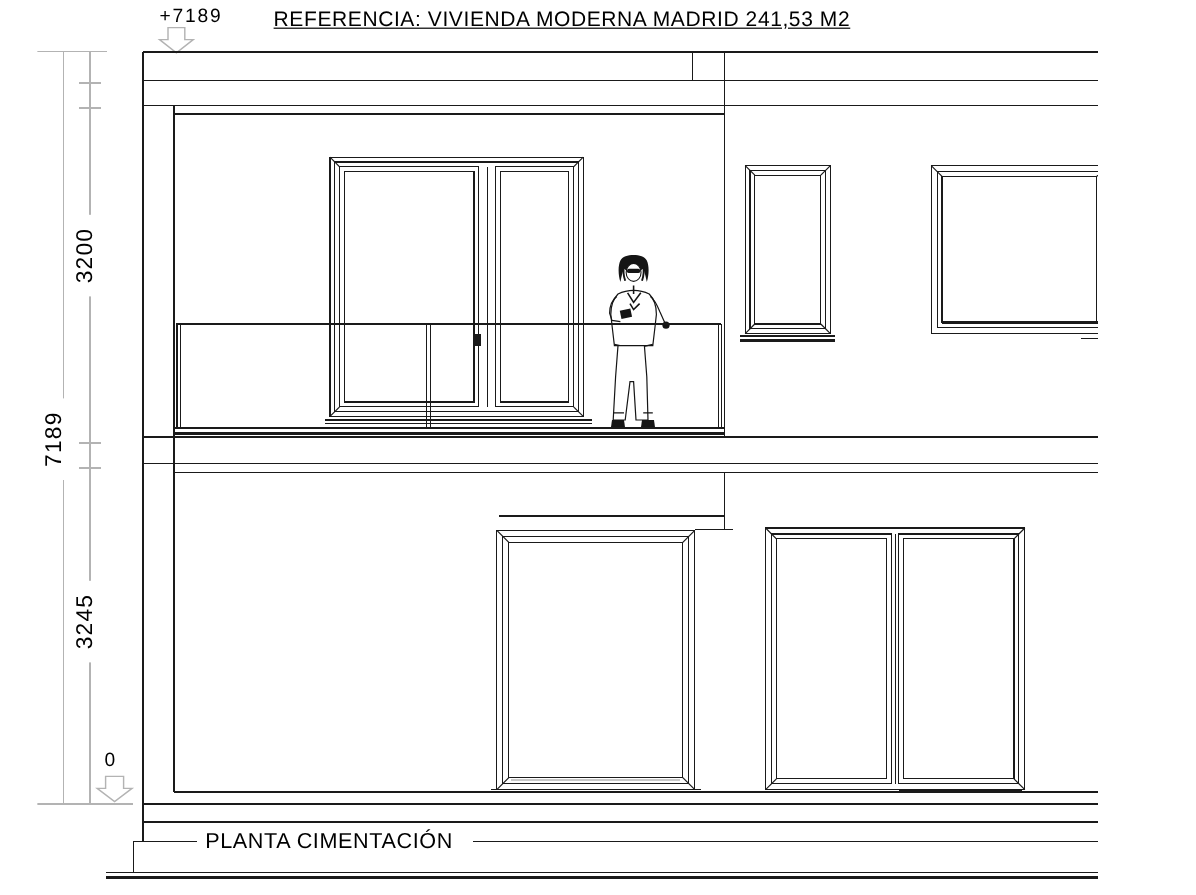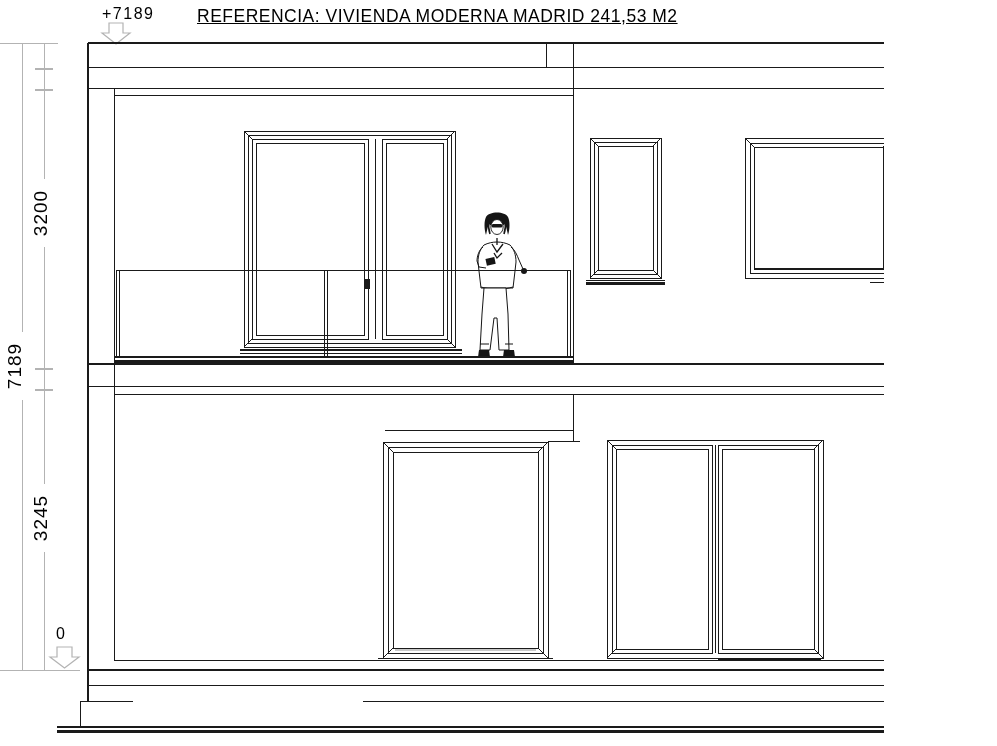--- a/index.html
+++ b/index.html
@@ -1,19 +1,20 @@
 <!DOCTYPE html>
 <html><head>
 <meta charset="utf-8">
 <style>
   html,body { margin:0; padding:0; background:#ffffff; }
   .stage {
     position:relative; width:884px; height:746px; background:#ffffff;
     font-family:"Liberation Sans","DejaVu Sans",sans-serif; color:#000;
     overflow:hidden;
+    margin-left:31px;
   }
   .stage svg { position:absolute; left:0; top:0; }
   .lbl { position:absolute; white-space:nowrap; color:#000; }
   .title-lbl { font-size:17.5px; letter-spacing:0.5px;text-decoration:underline; }
   .level-lbl { font-size:16px; letter-spacing:1.5px; }
   .dim-lbl   { font-size:19px; letter-spacing:1px; background:#fff; padding:0 3px;
                transform:rotate(-90deg); transform-origin:center center; text-align:center; }
   .cap-lbl   { font-size:18px; letter-spacing:0.5px; }
 </style>
 </head>
@@ -206,14 +207,15 @@
   <div class="lbl title-lbl" style="left:197px; top:6px;">REFERENCIA: VIVIENDA MODERNA MADRID 241,53 M2</div>
 
   <div class="lbl dim-lbl" style="left:7px; top:202px; width:62px;">3200</div>
 
   <div class="lbl dim-lbl" style="left:-19px; top:355px; width:62px;">7189</div>
 
   <div class="lbl dim-lbl" style="left:7px; top:507px; width:62px;">3245</div>
 
   <div class="lbl level-lbl" style="left:56px; top:625px;">0</div>
 
+  <div class="lbl cap-lbl" style="left:140px; top:691px;">PLANTA CIMENTACIÓN</div>
 
 </div>
 
 </body></html>

